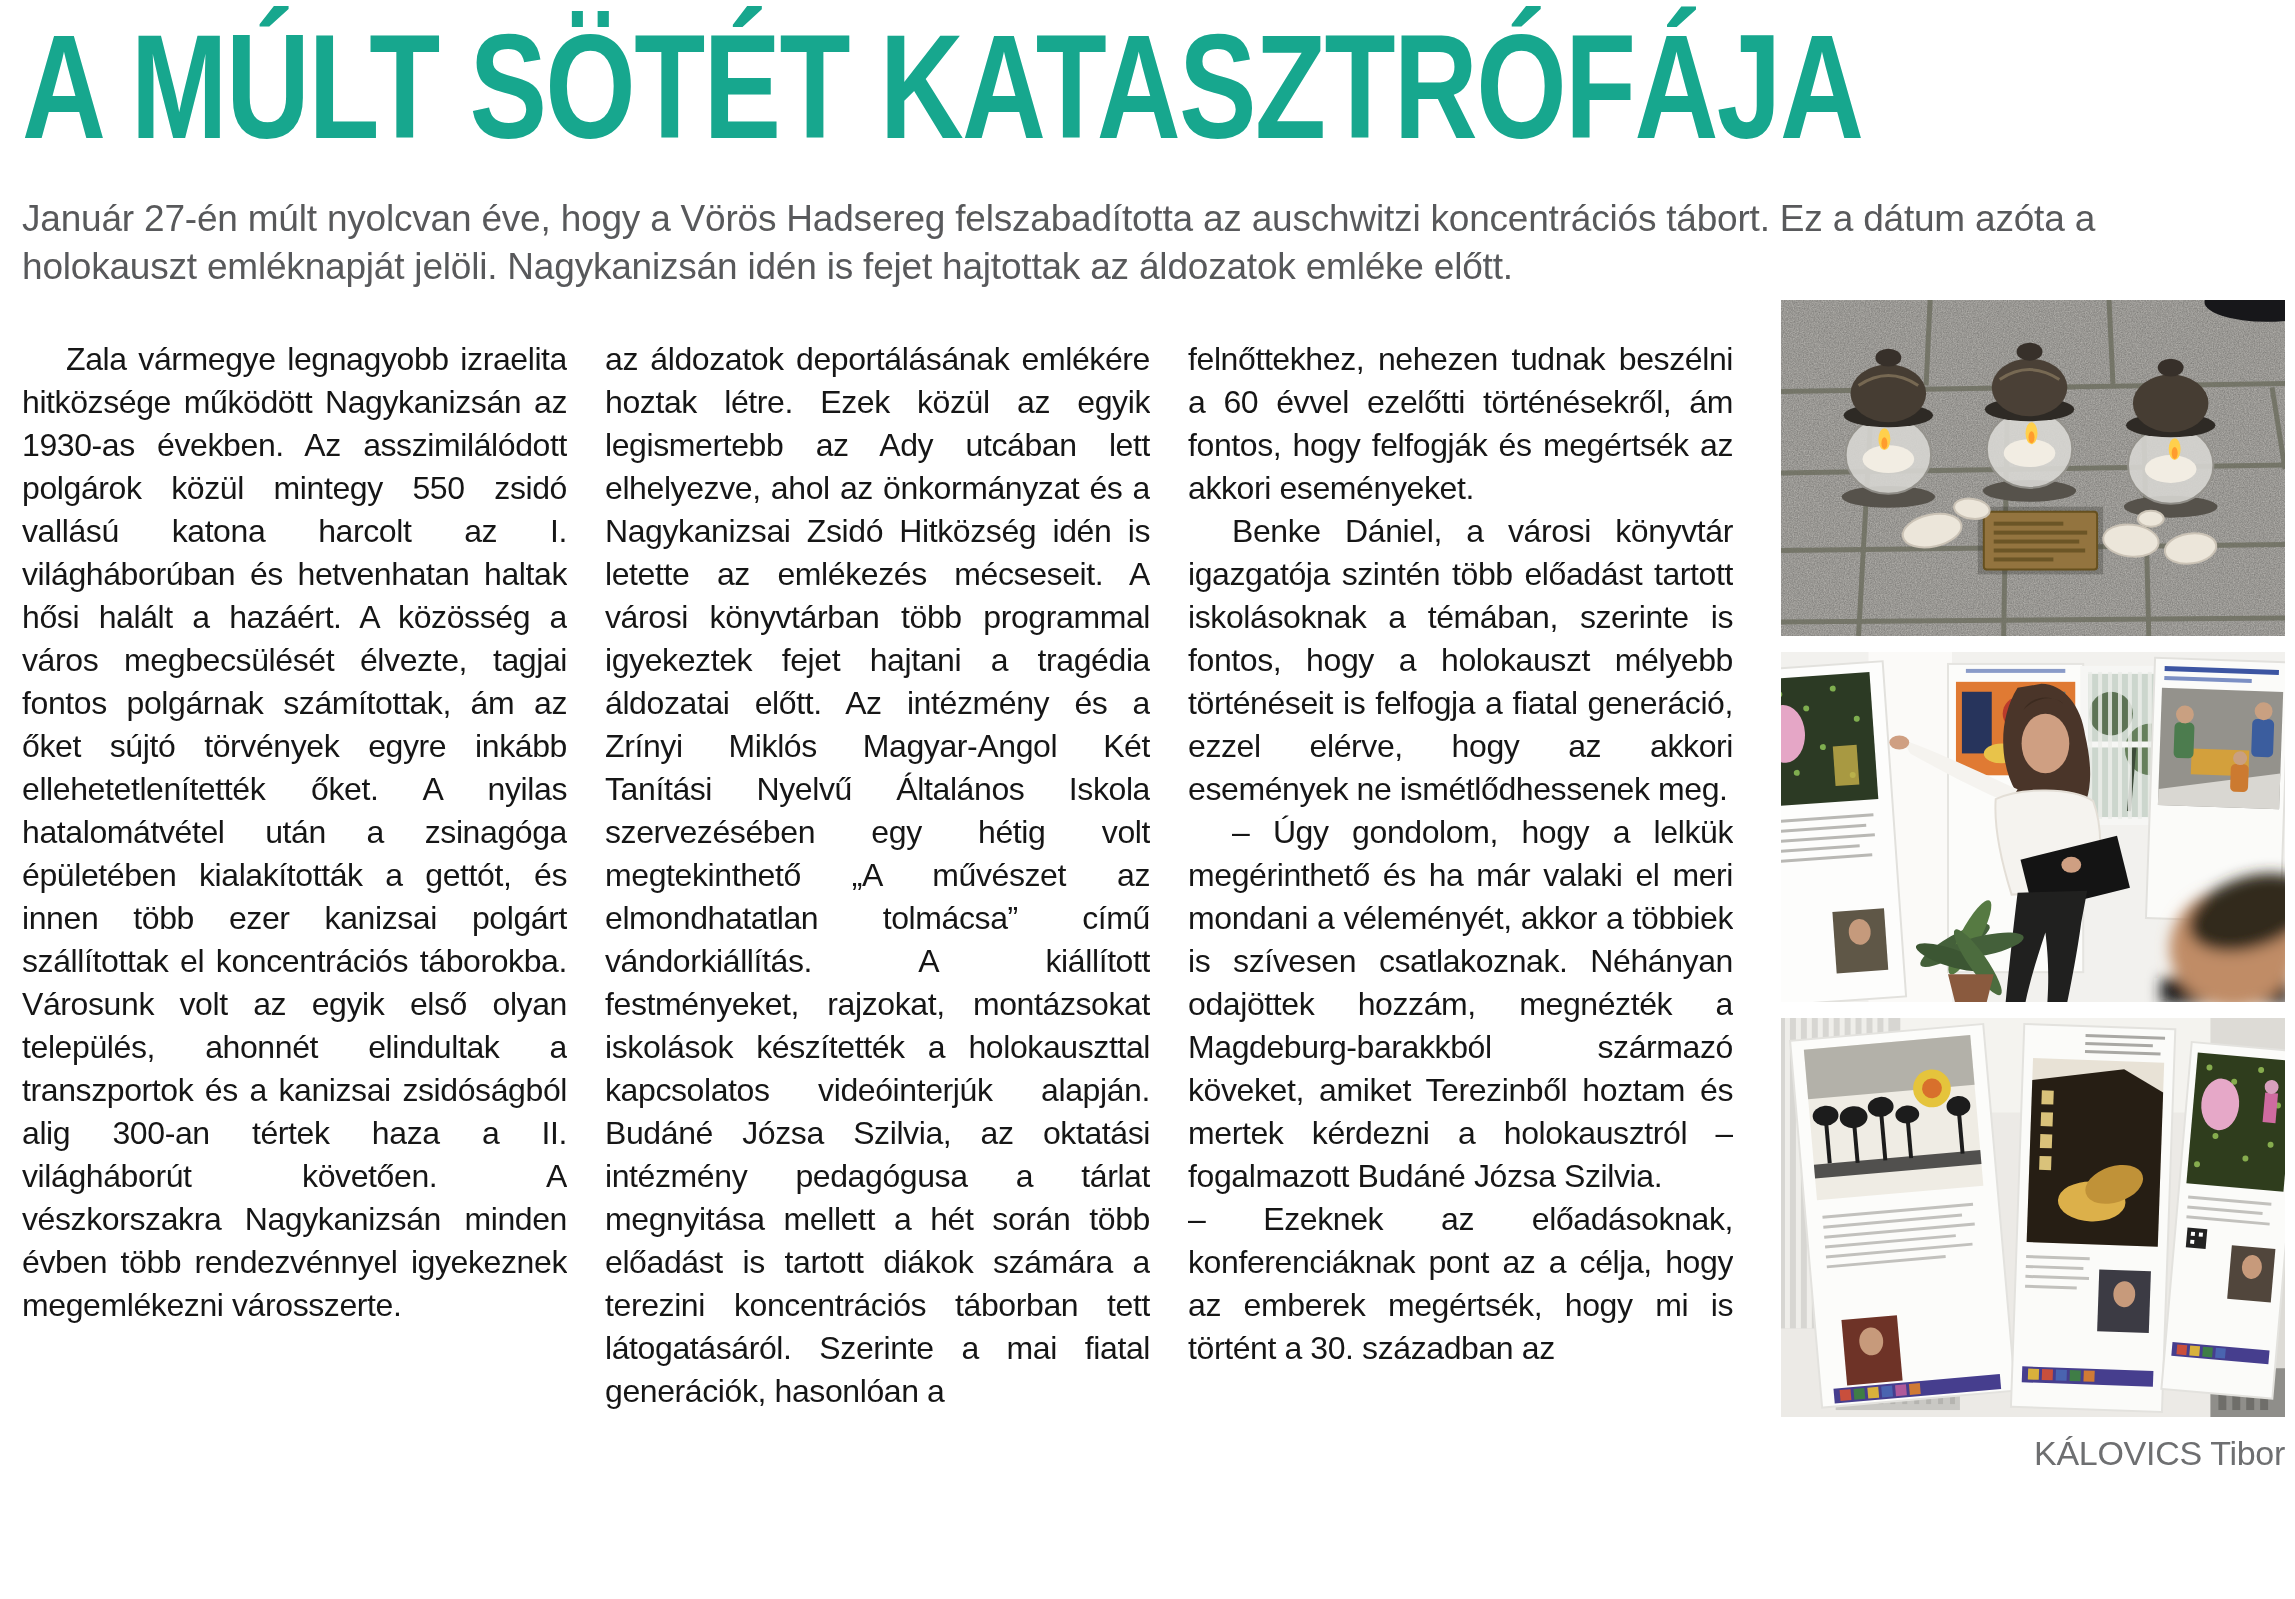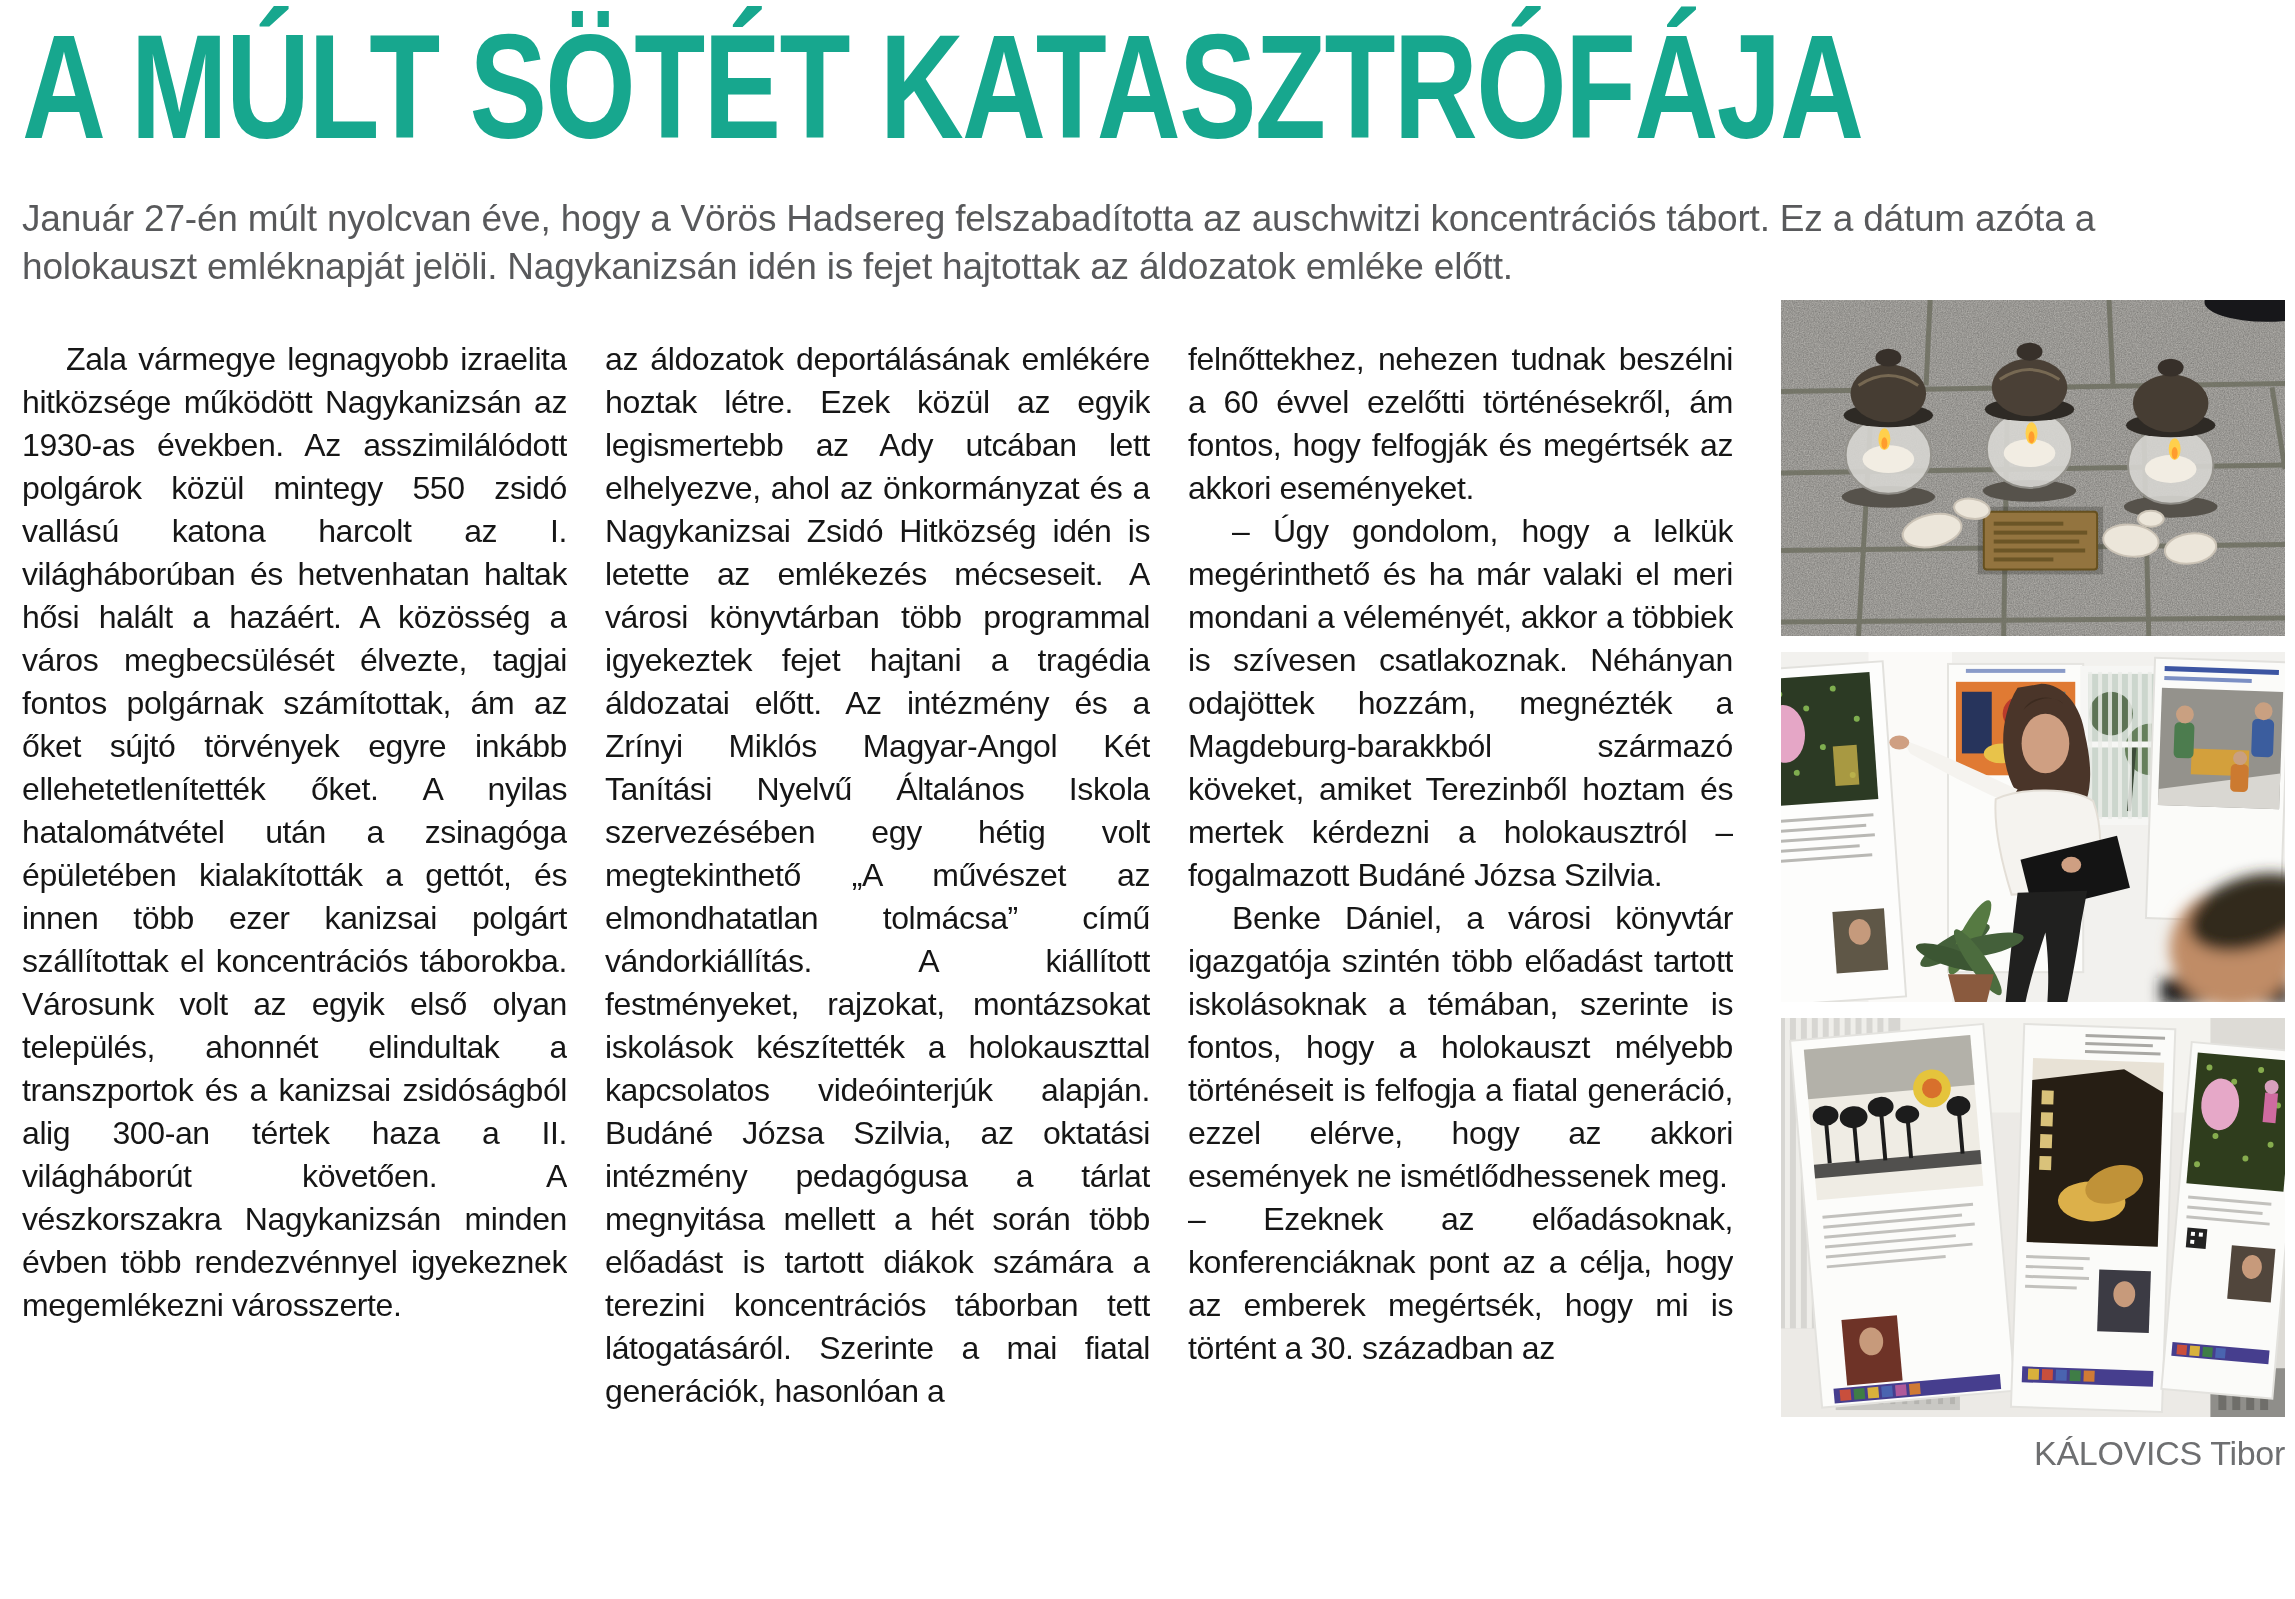--- a/index.html
+++ b/index.html
@@ -39,22 +39,22 @@
 
   <div class="columns">
     <div class="col">
       <p class="indent">Zala vármegye legnagyobb izraelita hitközsége működött Nagykanizsán az 1930-as években. Az asszimilálódott polgárok közül mintegy 550 zsidó vallású katona harcolt az I. világháborúban és hetvenhatan haltak hősi halált a hazáért. A közösség a város megbecsülését élvezte, tagjai fontos polgárnak számítottak, ám az őket sújtó törvények egyre inkább ellehetetlenítették őket. A nyilas hatalomátvétel után a zsinagóga épületében kialakították a gettót, és innen több ezer kanizsai polgárt szállítottak el koncentrációs táborokba. Városunk volt az egyik első olyan település, ahonnét elindultak a transzportok és a kanizsai zsidóságból alig 300-an tértek haza a II. világháborút követően. A vészkorszakra Nagykanizsán minden évben több rendezvénnyel igyekeznek megemlékezni városszerte.</p>
     </div>
     <div class="col">
       <p>az áldozatok deportálásának emlékére hoztak létre. Ezek közül az egyik legismertebb az Ady utcában lett elhelyezve, ahol az önkormányzat és a Nagykanizsai Zsidó Hitközség idén is letette az emlékezés mécseseit. A városi könyvtárban több programmal igyekeztek fejet hajtani a tragédia áldozatai előtt. Az intézmény és a Zrínyi Miklós Magyar-Angol Két Tanítási Nyelvű Általános Iskola szervezésében egy hétig volt megtekinthető „A művészet az elmondhatatlan tolmácsa” című vándorkiállítás. A kiállított festményeket, rajzokat, montázsokat iskolások készítették a holokauszttal kapcsolatos videóinterjúk alapján. Budáné Józsa Szilvia, az oktatási intézmény pedagógusa a tárlat megnyitása mellett a hét során több előadást is tartott diákok számára a terezini koncentrációs táborban tett látogatásáról. Szerinte a mai fiatal generációk, hasonlóan a</p>
     </div>
     <div class="col">
       <p>felnőttekhez, nehezen tudnak beszélni a 60 évvel ezelőtti történésekről, ám fontos, hogy felfogják és megértsék az akkori eseményeket.</p>
+      <p class="indent">Benke Dániel, a városi könyvtár igazgatója szintén több előadást tartott iskolásoknak a témában, szerinte is fontos, hogy a holokauszt mélyebb történéseit is felfogja a fiatal generáció, ezzel elérve, hogy az akkori események ne ismétlődhessenek meg.</p>
       <p class="indent">– Úgy gondolom, hogy a lelkük megérinthető és ha már valaki el meri mondani a véleményét, akkor a többiek is szívesen csatlakoznak. Néhányan odajöttek hozzám, megnézték a Magdeburg-barakkból származó köveket, amiket Terezinből hoztam és mertek kérdezni a holokausztról – fogalmazott Budáné Józsa Szilvia.</p>
-      <p class="indent">Benke Dániel, a városi könyvtár igazgatója szintén több előadást tartott iskolásoknak a témában, szerinte is fontos, hogy a holokauszt mélyebb történéseit is felfogja a fiatal generáció, ezzel elérve, hogy az akkori események ne ismétlődhessenek meg.</p>
       <p>– Ezeknek az előadásoknak, konferenciáknak pont az a célja, hogy az emberek megértsék, hogy mi is történt a 30. században az</p>
     </div>
   </div>
 
   <div class="photos">
 
     <figure class="ph1" aria-label="Három mécses botlatókövön a járdán">
       <svg viewBox="0 0 507 338" preserveAspectRatio="none">
         <defs>
           <filter id="granite1" x="0" y="0" width="100%" height="100%">

